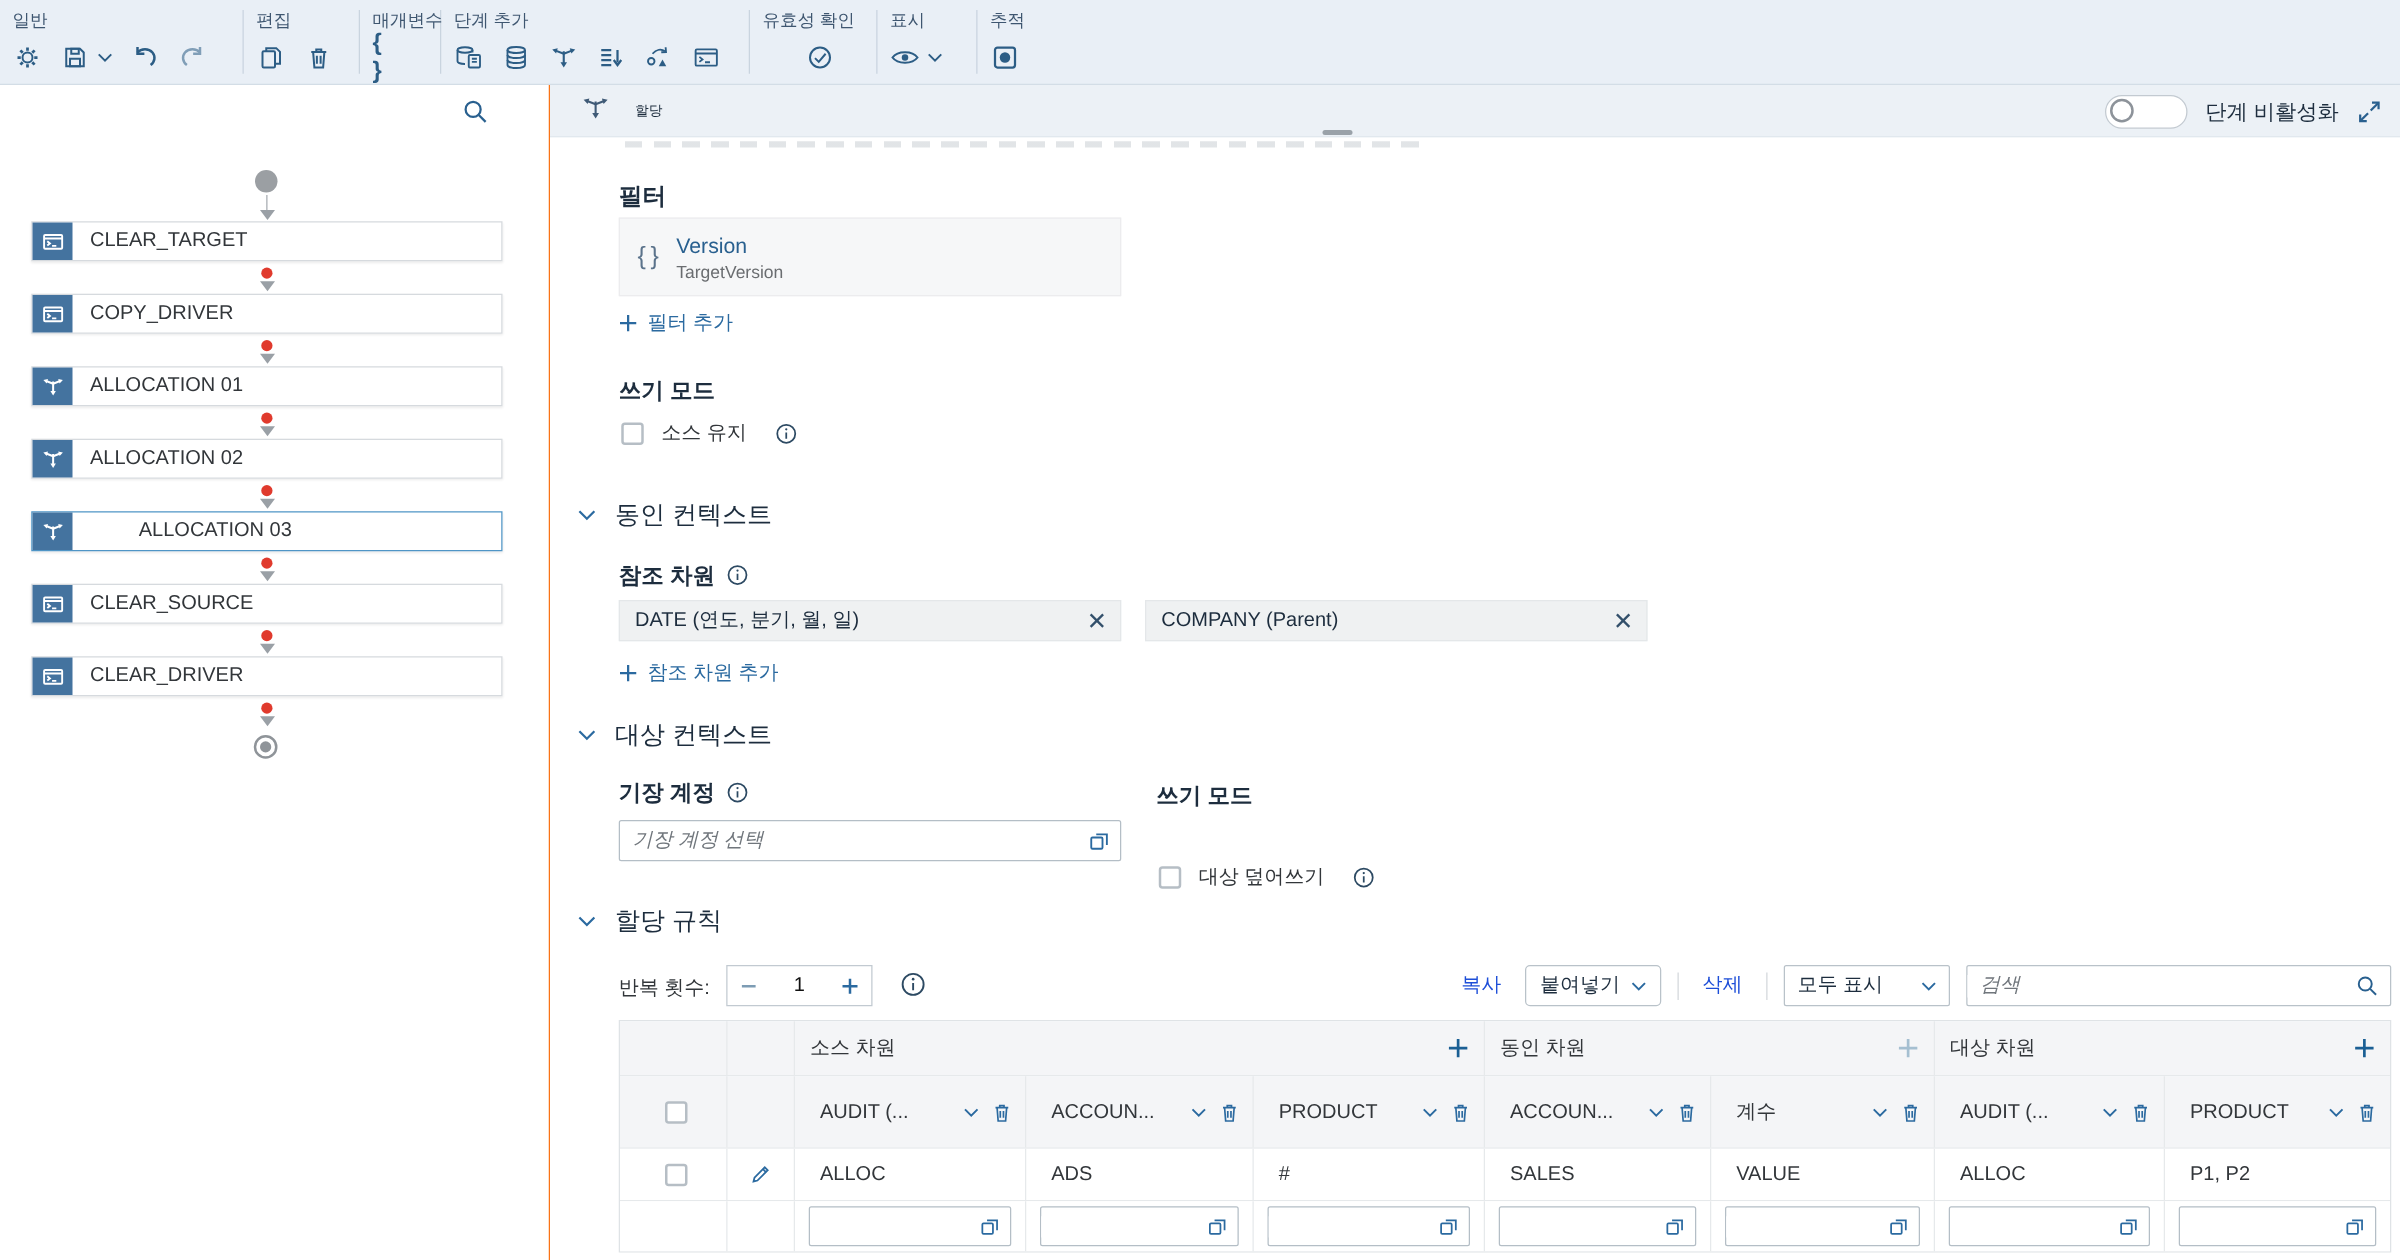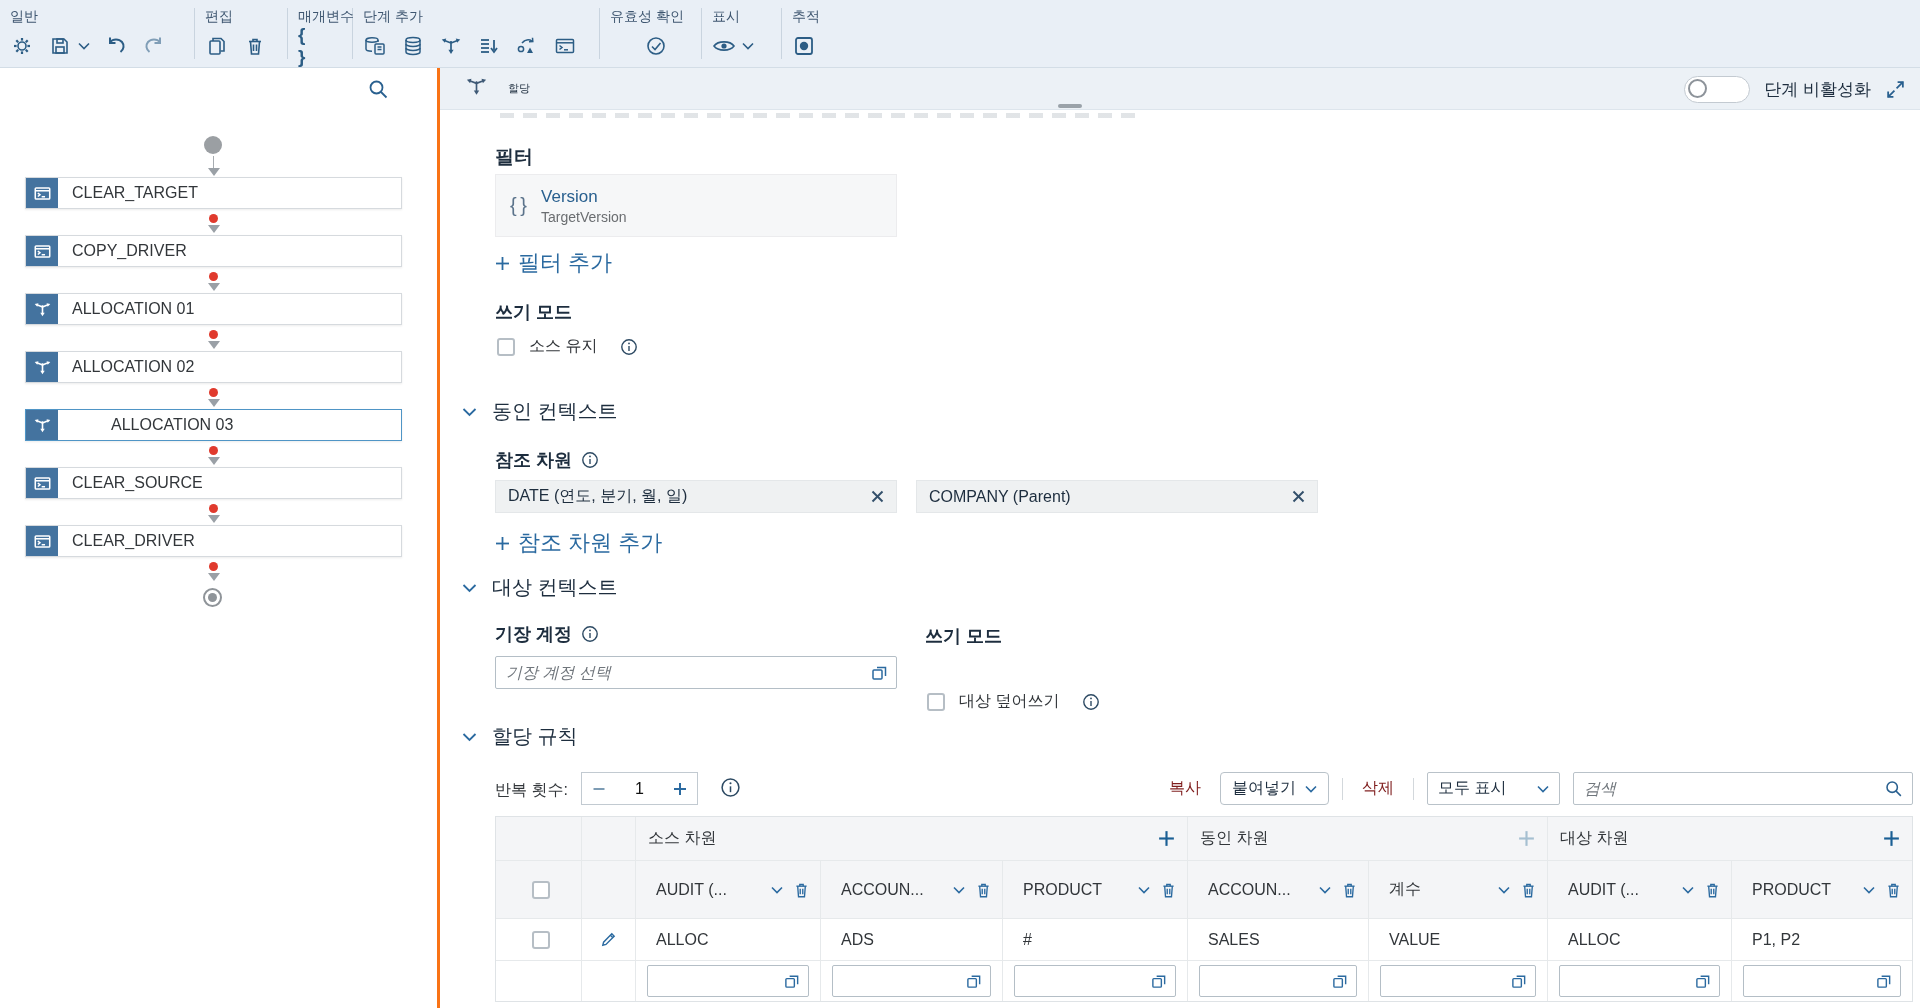--- a/index.html
+++ b/index.html
@@ -11,21 +11,21 @@
   .tb-group { position:relative; display:flex; flex-direction:column; padding:8px 0 0 10px; }
   .tb-group .tb-label { font-size:14px; color:#3e5670; white-space:nowrap; }
   .tb-icons { display:flex; align-items:center; gap:14px; height:40px; }
   .tb-sep { width:1px; background:#c9d4df; margin:8px 0 8px 0; }
   .ticon { width:24px; height:24px; display:flex; align-items:center; justify-content:center; color:#2c5d85; }
   .ticon svg { display:block; }
   .tb-chev { width:12px; height:24px; display:flex; align-items:center; color:#2c5d85; margin-left:-8px; }
   .braces-txt { font-size:19px; color:#2c5d85; font-weight:bold; letter-spacing:2px; }
 
   
-  .sidebar { position:absolute; left:0; top:68px; width:440px; height:940px; background:#fff; border-right:3px solid #f97316; }
+  .sidebar { position:absolute; left:0; top:68px; width:440px; height:940px; background:#fff; border-right:1px solid #f97316; }
   .side-search { position:absolute; right:48px; top:10px; width:22px; height:22px; color:#29608f; cursor:pointer; }
   .flow { position:absolute; left:0; top:0; width:100%; height:100%; }
   .flow-node { position:absolute; left:25px; width:377px; height:32px; background:#fff; border:1px solid #d6dade; box-shadow:0 1px 2px rgba(0,0,0,.08); display:flex; align-items:center; }
   .flow-node.selected { border:1px solid #4f95c6;gap:39px; }
   .node-tile { width:32px; height:30px; background:#44739f; color:#fff; display:flex; align-items:center; justify-content:center; flex:none; }
   .node-label { font-size:16px; color:#32363a; padding-left:14px; white-space:nowrap; }
   .dot-red { position:absolute; left:209px; width:9px; height:9px; border-radius:50%; background:#e03a2d; }
   .arrow-down { position:absolute; left:208px; width:0; height:0; border-left:6px solid transparent; border-right:6px solid transparent; border-top:8px solid #9aa0a6; }
   .conn-line { position:absolute; left:213px; width:1px; background:#a7acb1; }
   .start-circle { position:absolute; left:204px; top:68px; width:18px; height:18px; border-radius:50%; background:#9b9fa3; }
@@ -52,21 +52,21 @@
   .h-section { position:absolute; display:flex; align-items:center; gap:15px; color:#1d2d3e; font-size:20px; white-space:nowrap; cursor:pointer; }
   .chev-blue { color:#2b6aa0; display:flex; }
   .info-ic { color:#2d4a63; display:inline-flex; vertical-align:-3px; margin-left:9px; cursor:pointer; }
 
   .filter-card { position:absolute; left:55px; top:64px; width:402px; height:63px; background:#f6f7f8; border:1px solid #ececee; display:flex; align-items:center; cursor:pointer; }
   .fc-braces { margin-left:14px; font-size:20px; color:#5b738b; letter-spacing:1px; }
   .fc-text { margin-left:13px; display:flex; flex-direction:column; }
   .fc-name { font-size:17px; color:#29608f; }
   .fc-sub { font-size:14px; color:#6a6d70; margin-top:2px; }
 
-  .link-add { position:absolute; display:flex; align-items:center; gap:8px; color:#2b6aa0; font-size:22px; cursor:pointer; white-space:nowrap; }
+  .link-add { position:absolute; display:flex; align-items:center; gap:8px; color:#2b6aa0; font-size:16px; cursor:pointer; white-space:nowrap; }
   .plus-ic { display:flex; color:#2b6aa0; }
 
   .chk-row { position:absolute; display:flex; align-items:center; gap:14px; font-size:16px; color:#32363a; white-space:nowrap; }
   .checkbox { width:18px; height:18px; border:2px solid #b6bec5; border-radius:3px; background:#fff; flex:none; cursor:pointer; }
 
   .chip { position:absolute; width:402px; height:33px; background:#eff1f2; border:1px solid #e4e7e9; display:flex; align-items:center; font-size:16px; color:#1d2d3e; padding:0 12px; }
   .chip .x { margin-left:auto; color:#33506b; display:flex; cursor:pointer; }
 
   .inp { position:absolute; height:33px; background:#fff; border:1px solid #b4bec6; border-radius:2px; display:flex; align-items:center; }
   .inp input { flex:1; border:none; outline:none; font-size:16px; padding:0 10px; font-family:"Liberation Sans",sans-serif; color:#1d2d3e; background:transparent; min-width:0; }
@@ -74,21 +74,21 @@
   .vh-ic { color:#2b6aa0; margin-right:8px; display:flex; flex:none; cursor:pointer; }
 
   
   .repeat-label { position:absolute; left:55px; top:670px; font-size:16px; color:#32363a; }
   .stepper { position:absolute; left:141px; top:662px; width:117px; height:33px; border:1px solid #c2cad1; background:#fff; display:flex; align-items:center; }
   .stepper .minus { width:34px; text-align:center; color:#7d9cb4; display:flex; justify-content:center; cursor:pointer; }
   .stepper .val { flex:1; text-align:center; font-size:16px; color:#111; }
   .stepper .plus { width:34px; display:flex; justify-content:center; color:#2b6aa0; cursor:pointer; }
   .rules-info { position:absolute; left:271px; top:667px; }
   .rules-right { position:absolute; right:7px; top:662px; height:33px; display:flex; align-items:center; gap:13px; }
-  .btn-dis { font-size:16px; color:#7f1d1d; padding:0 6px; }
+  .btn-dis { font-size:16px; color:#1d4ed8; padding:0 6px; }
   .btn { height:33px; border:1px solid #b9c2c9; border-radius:4px; background:#fff; display:flex; align-items:center; gap:9px; padding:0 11px; font-size:16px; color:#1d2d3e; cursor:pointer; }
   .vsep { width:1px; height:22px; background:#d3d8dc; }
   .select { width:133px; height:33px; border:1px solid #b9c2c9; border-radius:2px; background:#fff; display:flex; align-items:center; padding:0 10px; font-size:16px; color:#1d2d3e; cursor:pointer; }
   .select .sel-chev { margin-left:auto; }
   .search-box { width:340px; height:33px; border:1px solid #b9c2c9; border-radius:2px; background:#fff; display:flex; align-items:center; }
   .search-box input { flex:1; border:none; outline:none; padding:0 10px; font-size:16px; font-family:"Liberation Sans",sans-serif; min-width:0; }
   .search-box input::placeholder { font-style:italic; color:#70767c; }
   .search-ic { color:#29608f; margin-right:9px; display:flex; cursor:pointer; }
 
   

